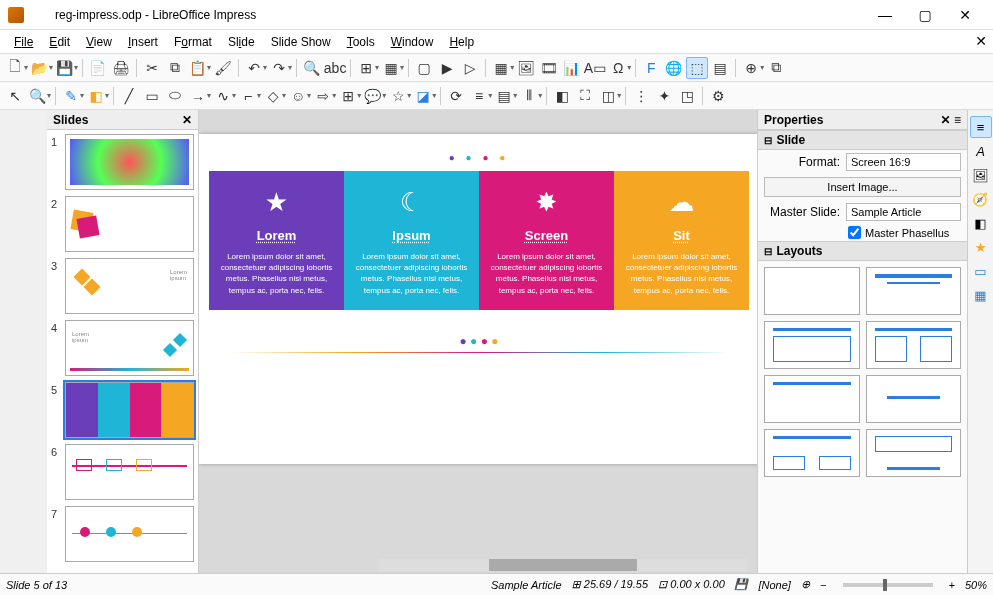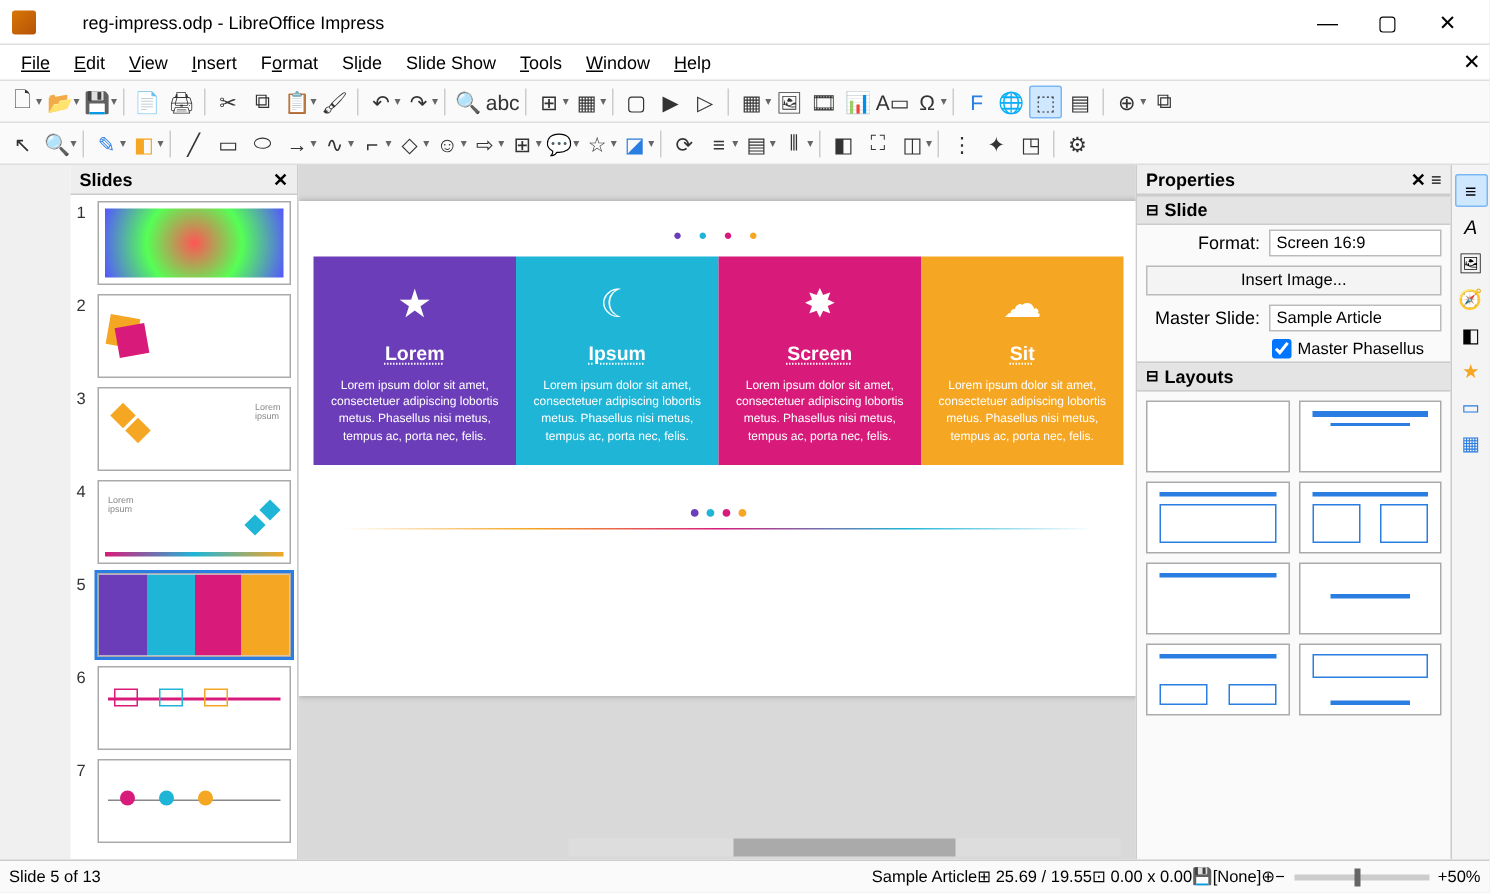--- a/index.html
+++ b/index.html
@@ -62,21 +62,21 @@
 .sidebar .cb-row input { margin-right:4px;}
 .layouts { padding:6px; display:grid; grid-template-columns: 1fr 1fr; gap:6px;}
 .layout-thumb { height:48px; background:#fff; border:1px solid #aaa; position:relative;}
 
 
 .side-tabs { width:26px; background:#f4f4f4; border-left:1px solid #ccc; padding-top:4px;}
 .side-tab { width:22px; height:22px; margin:2px auto; display:flex; align-items:center; justify-content:center; border:1px solid transparent; border-radius:2px; font-size:13px; cursor:default;}
 .side-tab.active { background:#cfe8ff; border-color:#7ab8f5;}
 
 
-.statusbar { height:22px; background:#fafafa; border-top:1px solid #ccc; display:flex; align-items:center; font-size:11px; padding:0 6px; }
+.statusbar { height:22px; background:#fafafa; border-top:1px solid #ccc; display:flex; align-items:center; font-size:11px; padding:0 6px; gap:10px;font-style:italic;}
 .statusbar .sb-item { white-space:nowrap; }
 .statusbar .spacer { flex:1; }
 .zoom-slider { width:90px; height:4px; background:#ccc; position:relative; margin:0 6px;}
 .zoom-slider .handle{ position:absolute; left:45%; top:-4px; width:4px; height:12px; background:#666;}
 </style>
 </head>
 <body>
 
 <div class="titlebar">
   <div class="app-icon"></div>

